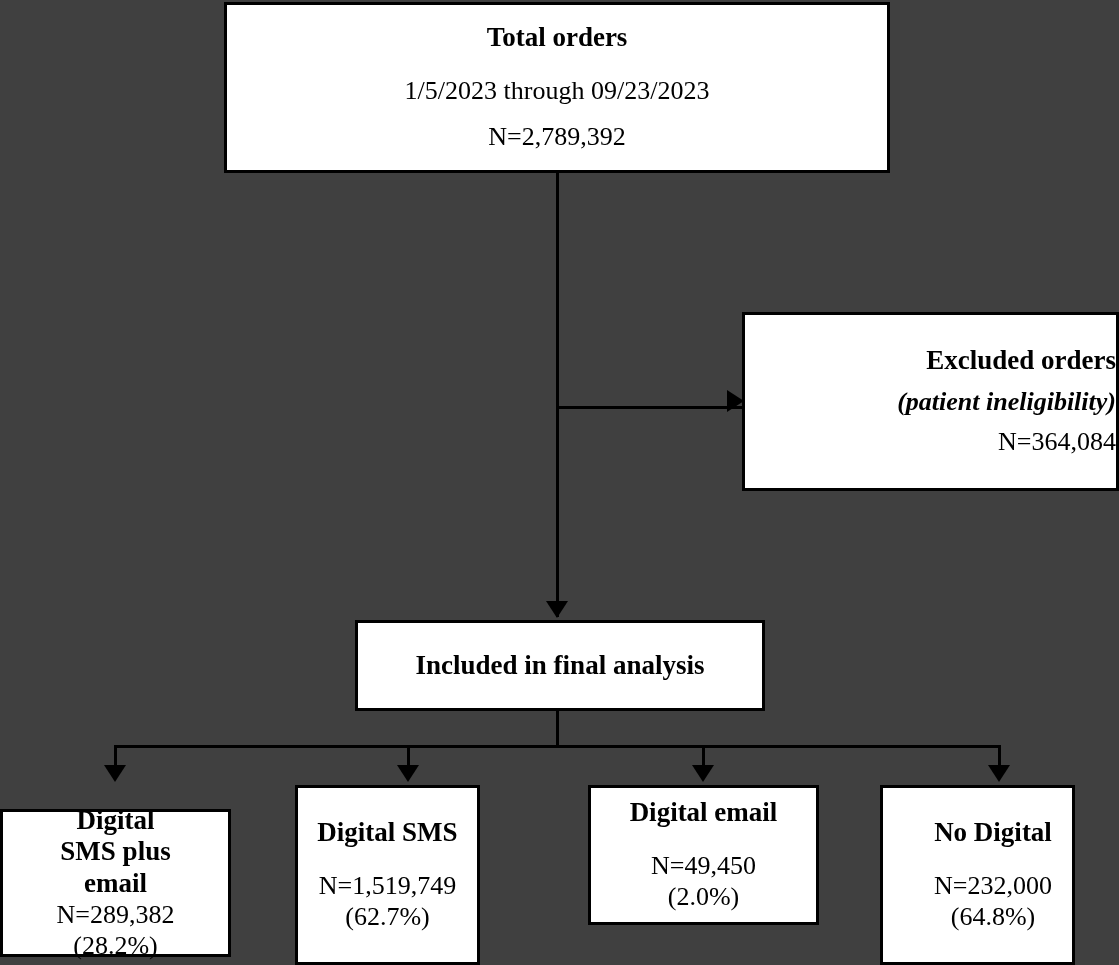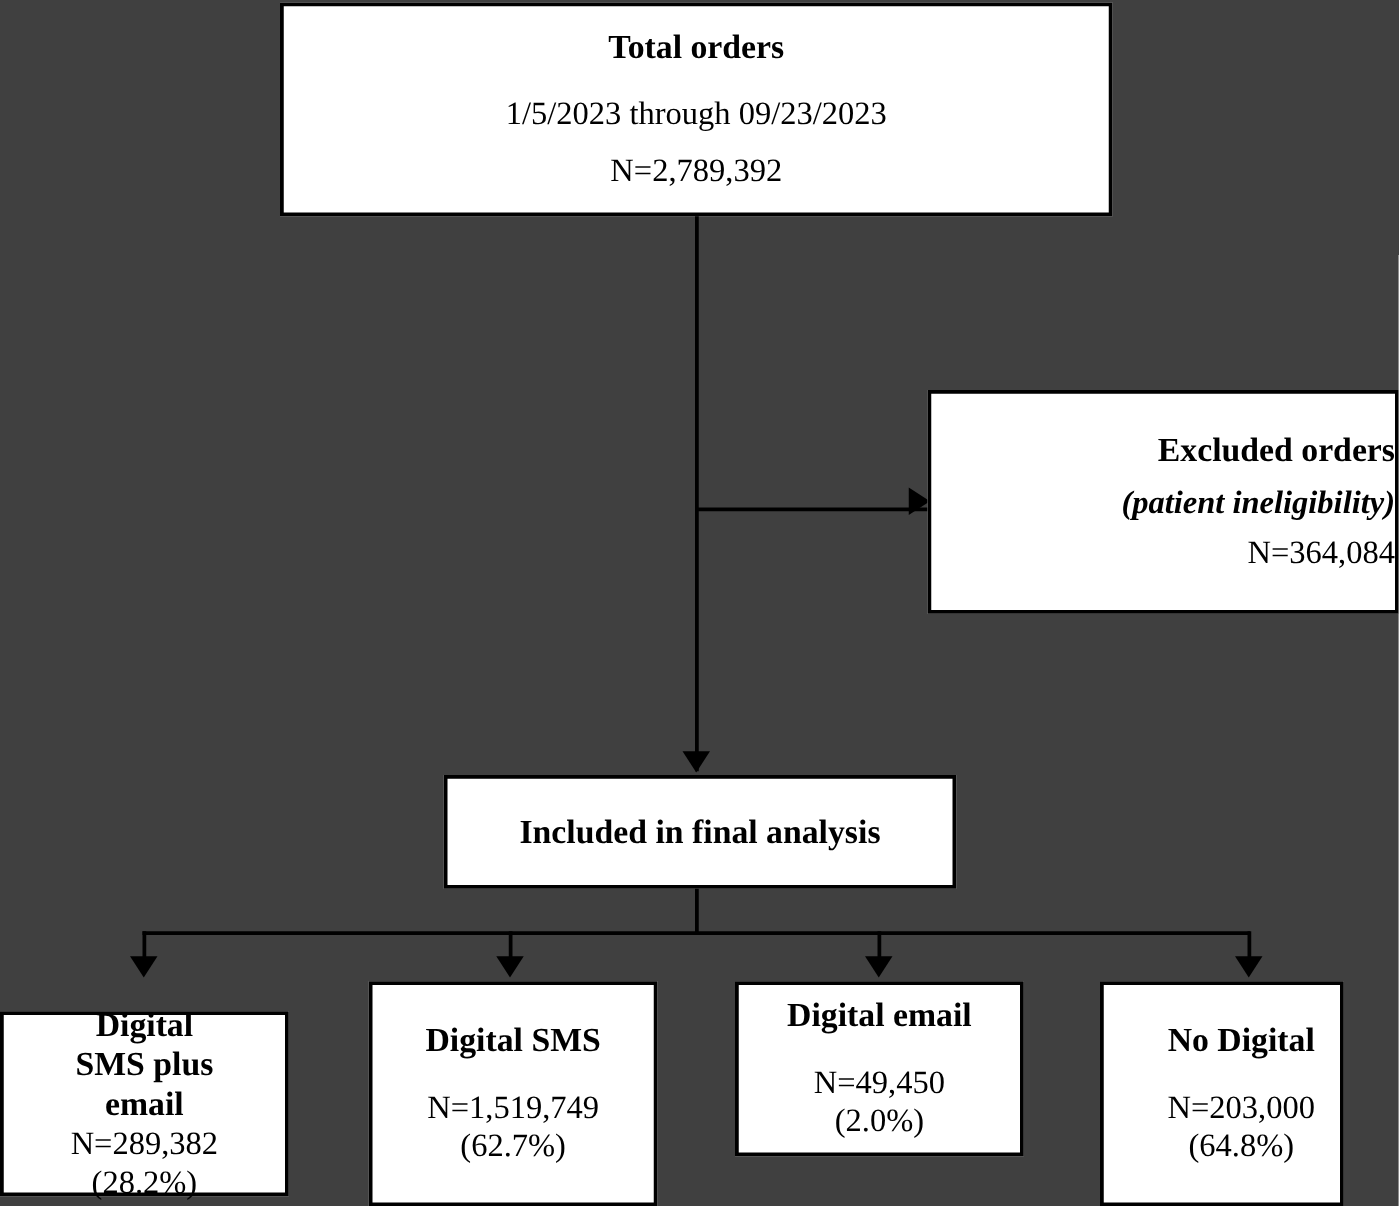--- a/index.html
+++ b/index.html
@@ -67,21 +67,21 @@
   }
   .gap-lg { height: 22px; }
   .gap-md { height: 16px; }
   .gap-sm { height: 10px; }
 
   
   #node-total      { left: 224px; top: 2px;   width: 666px; height: 171px; }
   #node-excluded   { left: 742px; top: 312px; width: 377px; height: 179px; align-items: flex-end; }
   #node-included   { left: 355px; top: 620px; width: 410px; height: 91px;  }
   #node-sms-email  { left: 0px;   top: 785px; width: 231px; height: 148px; margin-top: 24px; }
-  #node-sms        { left: 295px; top: 785px; width: 231px; height: 180px; }
+  #node-sms        { left: 295px; top: 785px; width: 185px; height: 180px; }
   #node-email      { left: 588px; top: 785px; width: 231px; height: 140px; }
   #node-nodigital  { left: 880px; top: 785px; width: 195px; height: 180px; padding-left: 31px; }
 
   
   #trunk-main        { left: 556px; top: 173px; height: 444px; }
   #branch-excluded   { left: 556px; top: 406px; width: 190px; }
   #arrow-excluded    { left: 727px; top: 390px; }
   #arrow-included    { left: 546px; top: 601px; }
   #trunk-lower       { left: 556px; top: 711px; height: 37px; }
   #dist-bar          { left: 114px; top: 745px; width: 886px; }
@@ -153,17 +153,17 @@
   <div class="node" id="node-email">
     <div class="ttl">Digital email</div>
     <div class="gap-lg"></div>
     <div class="sub">N=49,450</div>
     <div class="sub">(2.0%)</div>
   </div>
 
   <div class="node" id="node-nodigital">
     <div class="ttl">No Digital</div>
     <div class="gap-lg"></div>
-    <div class="sub">N=203,000</div>
+    <div class="sub">N=232,000</div>
     <div class="sub">(64.8%)</div>
   </div>
 
 </div>
 
 </body></html>

